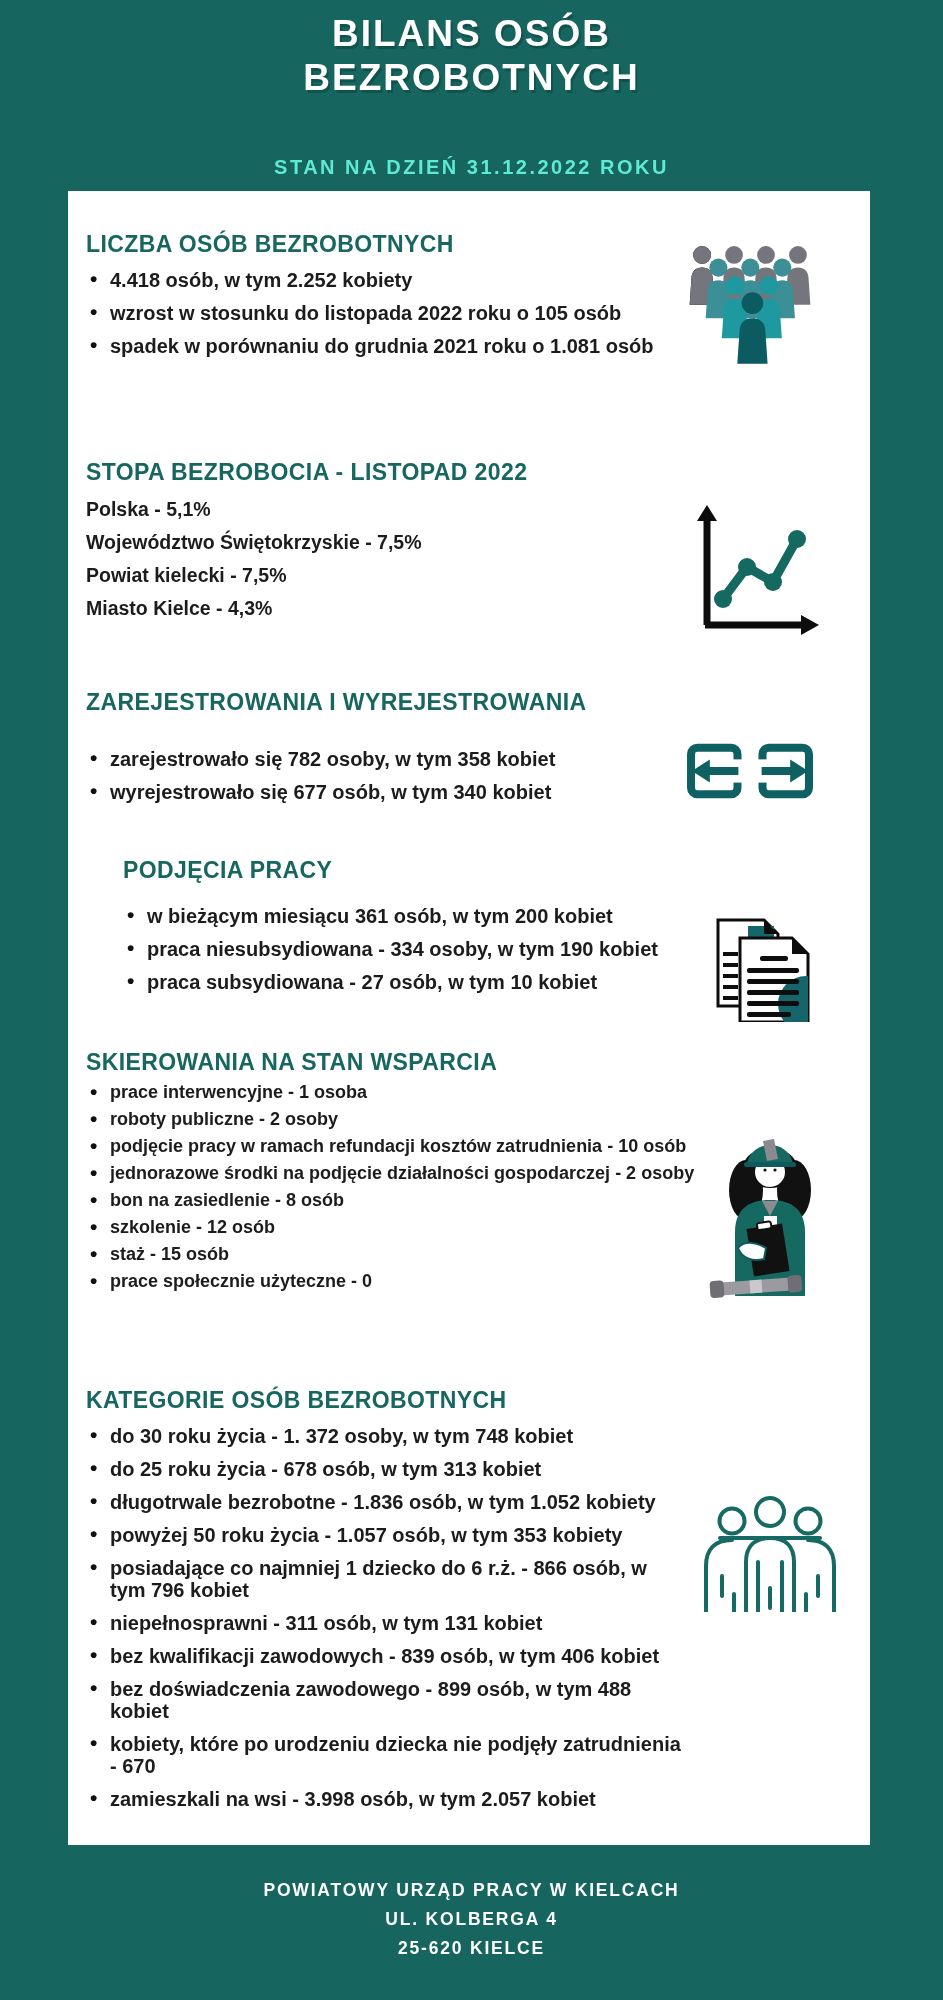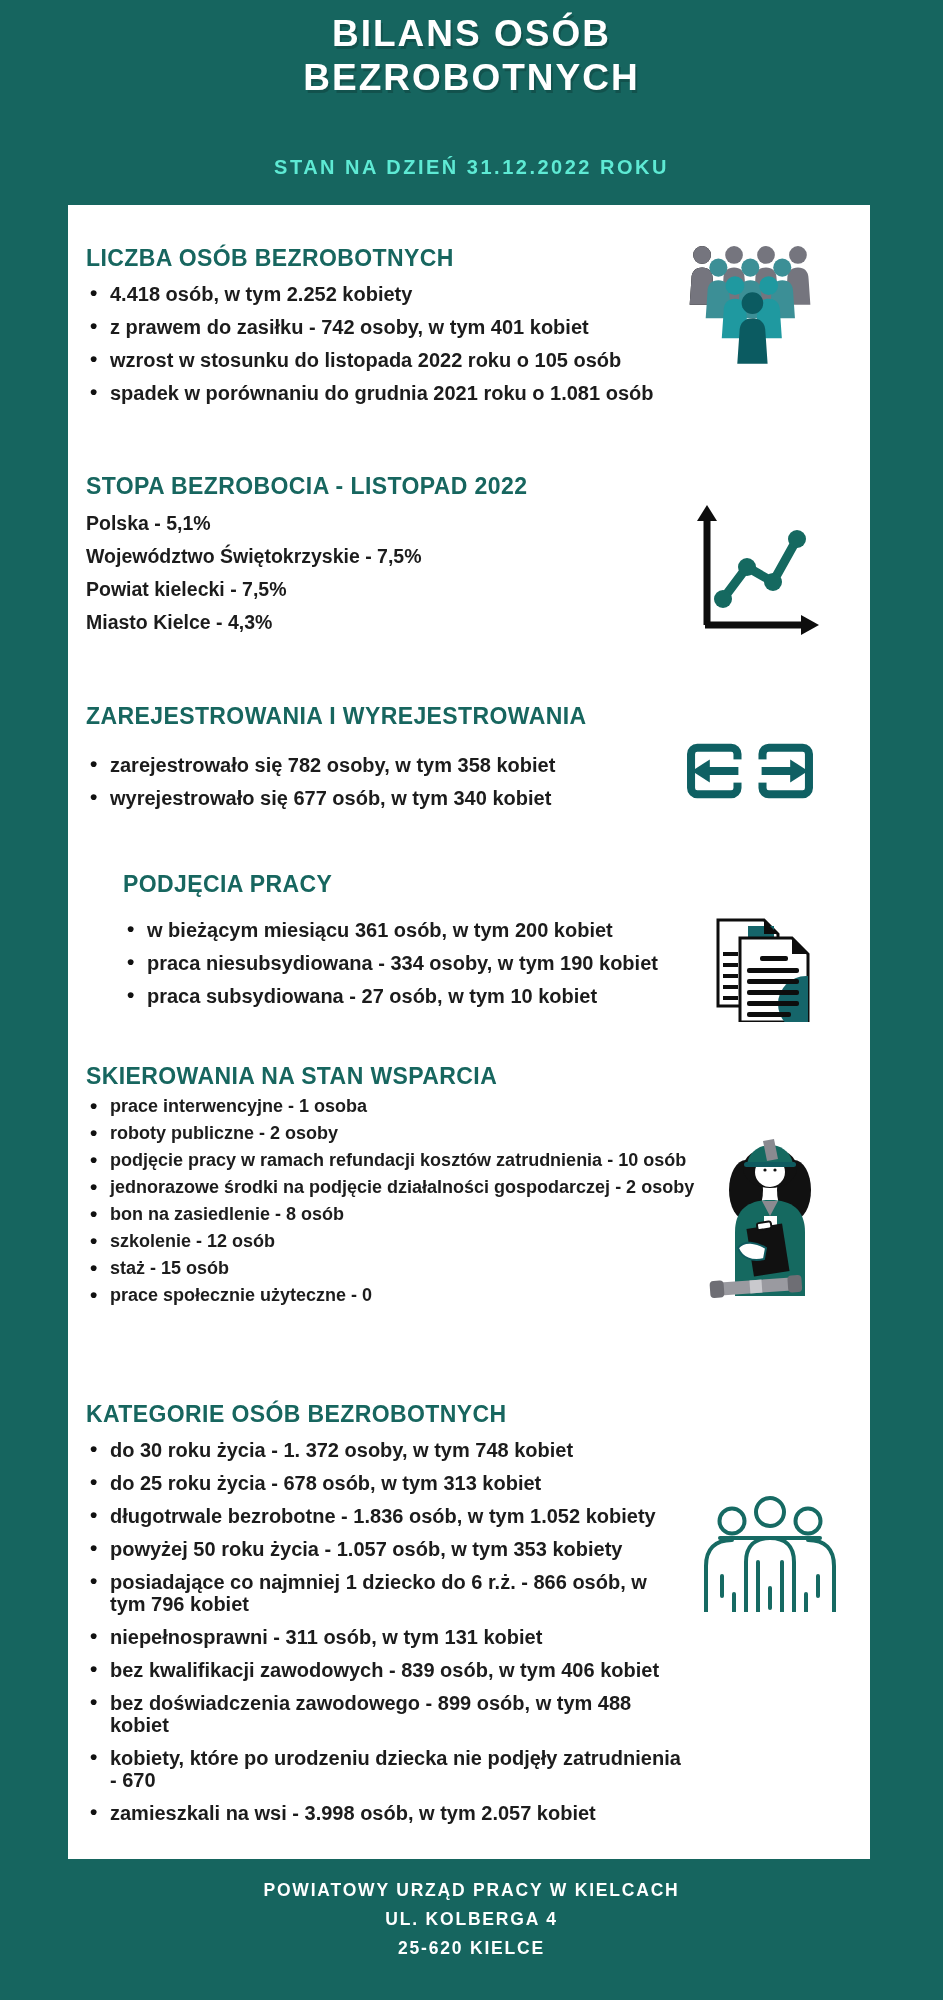--- a/index.html
+++ b/index.html
@@ -11,21 +11,21 @@
   .title{
     position:absolute;top:12px;left:0;width:100%;text-align:center;
     color:#ffffff;font-weight:bold;font-size:37px;line-height:1.2;
     letter-spacing:2px;text-shadow:2px 3px 0 rgba(0,0,0,0.18);
   }
   .subtitle{
     position:absolute;top:156px;left:0;width:100%;text-align:center;
     color:#5eead4;font-weight:bold;font-size:20px;letter-spacing:2.5px;
   }
   .card{
-    position:absolute;left:68px;top:205px;width:802px;height:1654px;
+    position:absolute;left:68px;top:191px;width:802px;height:1654px;
     background:#ffffff;
   }
   .section{position:absolute;left:18px;}
   .section h2{
     margin:0;color:#17665F;font-size:23px;font-weight:bold;letter-spacing:0.4px;
   }
   .blist{list-style:none;margin:0;padding:0;width:640px;}
   .blist li{
     position:relative;padding-left:24px;color:#1c1c1c;
     font-size:20px;font-weight:600;line-height:22px;margin-top:11px;
@@ -33,21 +33,21 @@
   .blist li::before{
     content:"\2022";position:absolute;left:4px;top:-1px;font-size:21px;color:#111;
   }
   .blist.tight{width:660px;}
   .blist.tight li{font-size:18px;line-height:21px;margin-top:6px;}
   .plain p{
     margin:11px 0 0 0;color:#1c1c1c;font-size:19.5px;font-weight:600;line-height:22px;
   }
   .s1{top:40px;}  .s1 ul{margin-top:8px;}
   .s2{top:268px;} .s2 .plain{margin-top:12px;}
-  .s3{top:498px;} .s3 ul{margin-top:24px;}
+  .s3{top:498px;} .s3 ul{margin-top:32px;}
   .s4{top:666px;margin-left:37px;} .s4 ul{margin-top:21px;}
   .s5{top:858px;} .s5 ul{margin-top:6px;}
   .s6{top:1196px;} .s6 ul{margin-top:6px;}
   .icon{position:absolute;}
   .icon-crowd{left:687px;top:246px;}
   .icon-chart{left:693px;top:503px;}
   .icon-arrows{left:683px;top:738px;}
   .icon-docs{left:712px;top:918px;}
   .icon-worker{left:708px;top:1128px;}
   .icon-group{left:701px;top:1496px;}
@@ -64,21 +64,20 @@
   <div>BEZROBOTNYCH</div>
 </div>
 <div class="subtitle">STAN NA DZIEŃ 31.12.2022 ROKU</div>
 
 <div class="card">
 
   <div class="section s1">
     <h2>LICZBA OSÓB BEZROBOTNYCH</h2>
     <ul class="blist">
       <li>4.418 osób, w tym 2.252 kobiety</li>
-      <li>z prawem do zasiłku - 742 osoby, w tym 401 kobiet</li>
       <li>wzrost w stosunku do listopada 2022 roku o 105 osób</li>
       <li>spadek w porównaniu do grudnia 2021 roku o 1.081 osób</li>
     </ul>
   </div>
 
   <div class="section s2">
     <h2>STOPA BEZROBOCIA - LISTOPAD 2022</h2>
     <div class="plain">
       <p>Polska - 5,1%</p>
       <p>Województwo Świętokrzyskie - 7,5%</p>

